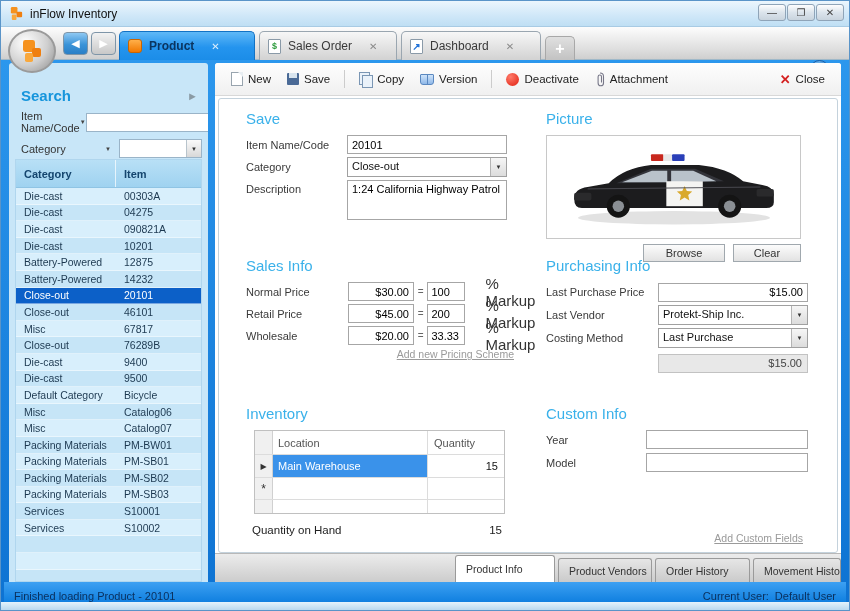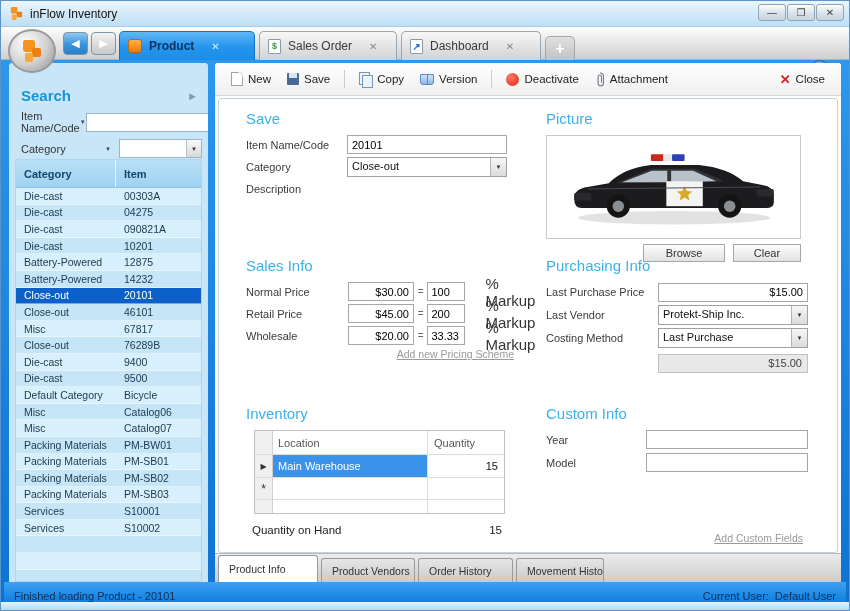--- a/index.html
+++ b/index.html
@@ -168,21 +168,21 @@
   .inv-r1 .inv-loc.sel { background:#3a92ea; color:#fff; margin:0; }
   .inv-r2 { height:22px; }
   .inv-r3 { height:13px; }
   .qoh-row { display:flex; justify-content:space-between; width:250px; margin:10px 0 0 6px; font-size:11.5px; color:#222; }
   
   .crow .flabel { width:100px; }
   .crow { display:flex; align-items:center; margin-bottom:4px; height:19px; }
   .crow .tinput { flex:1; width:auto; }
   .add-custom-link { position:absolute; right:34px; top:433px; }
   
-  .btabs { position:absolute; left:0; right:0; bottom:0; height:29px; background:linear-gradient(#ececec,#cccccc); border-top:1px solid #b8b8b8; display:flex; align-items:flex-end; padding-left:3px; gap:3px; }
+  .btabs { position:absolute; left:0; right:0; bottom:0; height:29px; background:linear-gradient(#ececec,#cccccc); border-top:1px solid #b8b8b8; display:flex; align-items:flex-end; padding-left:3px; gap:3px;justify-content:flex-end; }
   .btab { height:24px; border:1px solid #9a9a9a; border-bottom:none; border-radius:3px 3px 0 0; font-size:10.5px; color:#333; display:flex; align-items:center; padding-left:10px; background:linear-gradient(#e6e6e6,#cacaca); white-space:nowrap; overflow:hidden; }
   .btab.active { background:#fff; height:27px; font-weight:normal; }
   .bt0{width:100px;} .bt1{width:95px;} .bt2{width:94px;} .bt3{width:95px;} .bt4{width:88px;}
   
   .statusbar {
     position:absolute; left:3px; right:3px; bottom:8px; height:20px;
     background:linear-gradient(#3da0f2,#1080e0); display:flex; align-items:flex-end;
     justify-content:space-between; padding:0 10px; font-size:11px; color:#0a2f5c;
   }
   .status-right { display:flex; gap:6px; }
@@ -417,20 +417,21 @@
         </div>
         <div class="frow">
           <span class="flabel">Category</span>
           <div class="wcombo">
             <span class="combo-val">Close-out</span>
             <span class="combo-btn">▼</span>
           </div>
         </div>
         <div class="frow" style="align-items:flex-start">
           <span class="flabel" style="padding-top:3px">Description</span>
+          <textarea class="tarea" style="">1:24 California Highway Patrol</textarea>
         </div>
       </div>
 
       <div class="sec" style="left:327px; top:11px; width:262px">
         <div class="sec-title">Picture</div>
         <div class="pic-frame">
           <svg width="238" height="96" viewBox="0 0 240 100">
             <ellipse cx="120" cy="82" rx="100" ry="7" fill="#e2e2e2"></ellipse>
             <rect x="96" y="16" width="13" height="7" rx="1" fill="#c8281e"></rect>
             <rect x="109" y="16" width="9" height="7" rx="1" fill="#e8e8e8"></rect>

